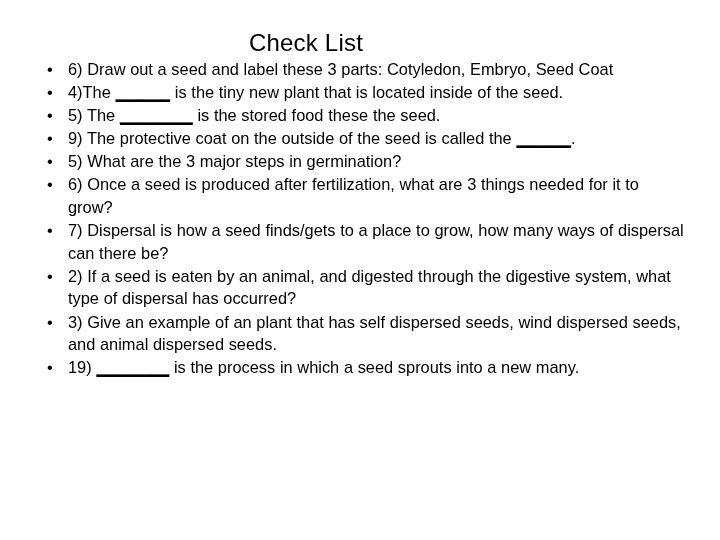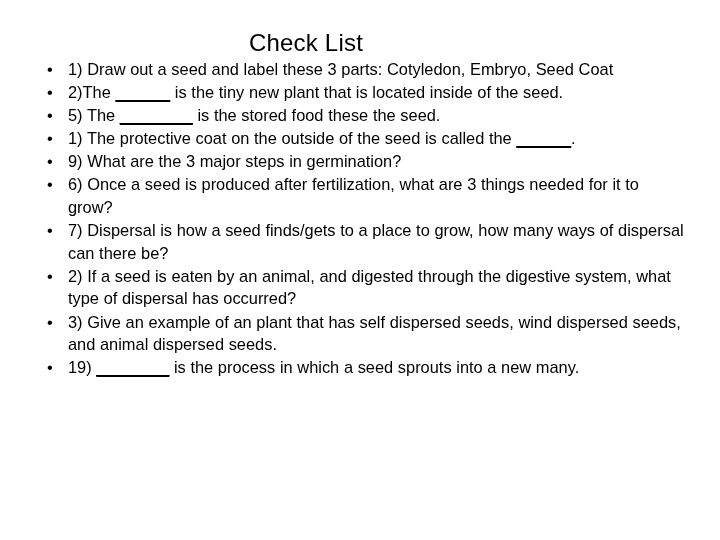--- a/index.html
+++ b/index.html
@@ -72,50 +72,51 @@
 
   .item-text {
     display: block;
   }
 
   .blank {
     text-decoration: underline;
     text-decoration-thickness: 1.5px;
     text-underline-offset: 2px;
     white-space: pre;
+    font-weight: bold;
   }
 </style>
 </head>
 <body>
 
 <div class="slide">
 
   <h1 class="slide-title">Check List</h1>
 
   <div class="body-area">
     <ul class="check-list">
         <li>
           <span class="bullet-dot">•</span>
-          <span class="item-text"><span>1) Draw out a seed and label these 3 parts: Cotyledon, Embryo, Seed Coat</span></span>
+          <span class="item-text"><span>6) Draw out a seed and label these 3 parts: Cotyledon, Embryo, Seed Coat</span></span>
         </li>
         <li>
           <span class="bullet-dot">•</span>
-          <span class="item-text"><span>2)The </span><span class="blank">______</span><span> is the tiny new plant that is located inside of the seed.</span></span>
+          <span class="item-text"><span>4)The </span><span class="blank">______</span><span> is the tiny new plant that is located inside of the seed.</span></span>
         </li>
         <li>
           <span class="bullet-dot">•</span>
           <span class="item-text"><span>5) The </span><span class="blank">________</span><span> is the stored food these the seed.</span></span>
         </li>
         <li>
           <span class="bullet-dot">•</span>
-          <span class="item-text"><span>1) The protective coat on the outside of the seed is called the </span><span class="blank">______</span><span>.</span></span>
+          <span class="item-text"><span>9) The protective coat on the outside of the seed is called the </span><span class="blank">______</span><span>.</span></span>
         </li>
         <li>
           <span class="bullet-dot">•</span>
-          <span class="item-text"><span>9) What are the 3 major steps in germination?</span></span>
+          <span class="item-text"><span>5) What are the 3 major steps in germination?</span></span>
         </li>
         <li>
           <span class="bullet-dot">•</span>
           <span class="item-text"><span>6) Once a seed is produced after fertilization, what are 3 things needed for it to grow?</span></span>
         </li>
         <li>
           <span class="bullet-dot">•</span>
           <span class="item-text"><span>7) Dispersal is how a seed finds/gets to a place to grow, how many ways of dispersal can there be?</span></span>
         </li>
         <li>

